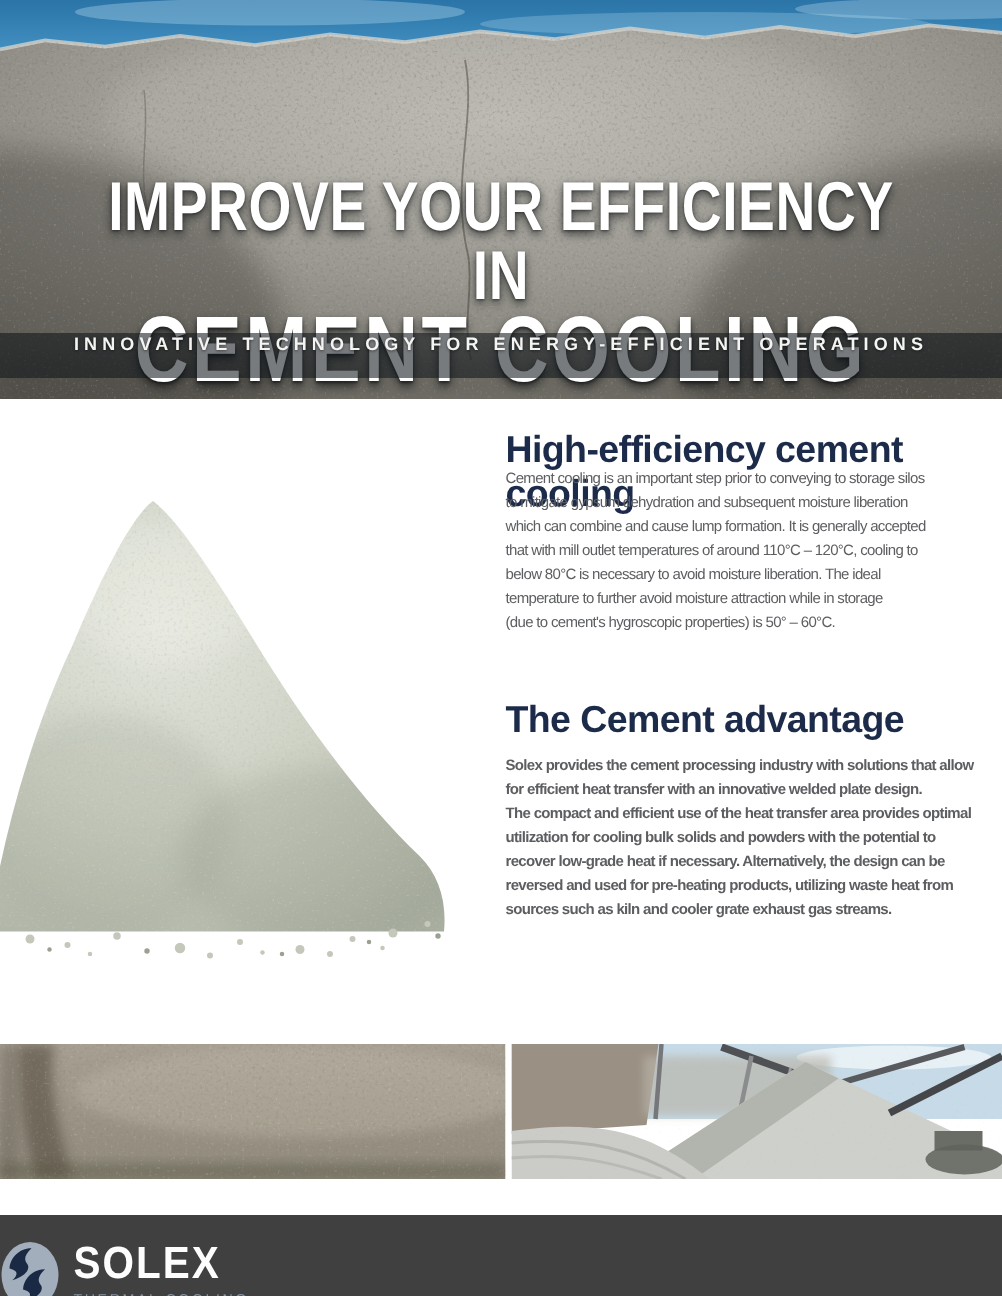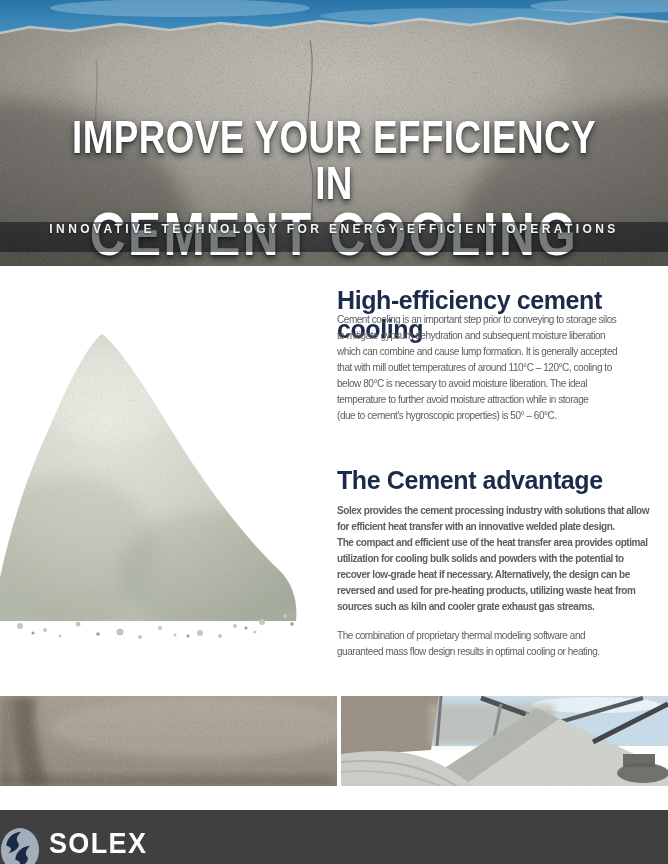--- a/index.html
+++ b/index.html
@@ -201,22 +201,20 @@
 (due to cement's hygroscopic properties) is 50° – 60°C.</p>
 
   <h2 class="sec-heading h2">The Cement advantage</h2>
   <p class="sec-body p2">Solex provides the cement processing industry with solutions that allow
 for efficient heat transfer with an innovative welded plate design.
 The compact and efficient use of the heat transfer area provides optimal
 utilization for cooling bulk solids and powders with the potential to
 recover low-grade heat if necessary. Alternatively, the design can be
 reversed and used for pre-heating products, utilizing waste heat from
 sources such as kiln and cooler grate exhaust gas streams.</p>
-  <p class="sec-body p3">The combination of proprietary thermal modeling software and
-guaranteed mass flow design results in optimal cooling or heating.</p>
 
   <svg class="photo-left" width="337" height="90" viewBox="0 0 337 90">
     <defs>
       <linearGradient id="sandG" x1="0" y1="0" x2="0" y2="1">
         <stop offset="0" stop-color="#a79f92"></stop>
         <stop offset="1" stop-color="#8f897c"></stop>
       </linearGradient>
       <filter id="sN1" x="0%" y="0%" width="100%" height="100%">
         <feTurbulence type="fractalNoise" baseFrequency="0.45" numOctaves="3" seed="21" stitchTiles="stitch"></feTurbulence>
         <feColorMatrix type="matrix" values="0 0 0 0 0.25  0 0 0 0 0.23  0 0 0 0 0.19  1.5 0 0 0 -0.8"></feColorMatrix>

